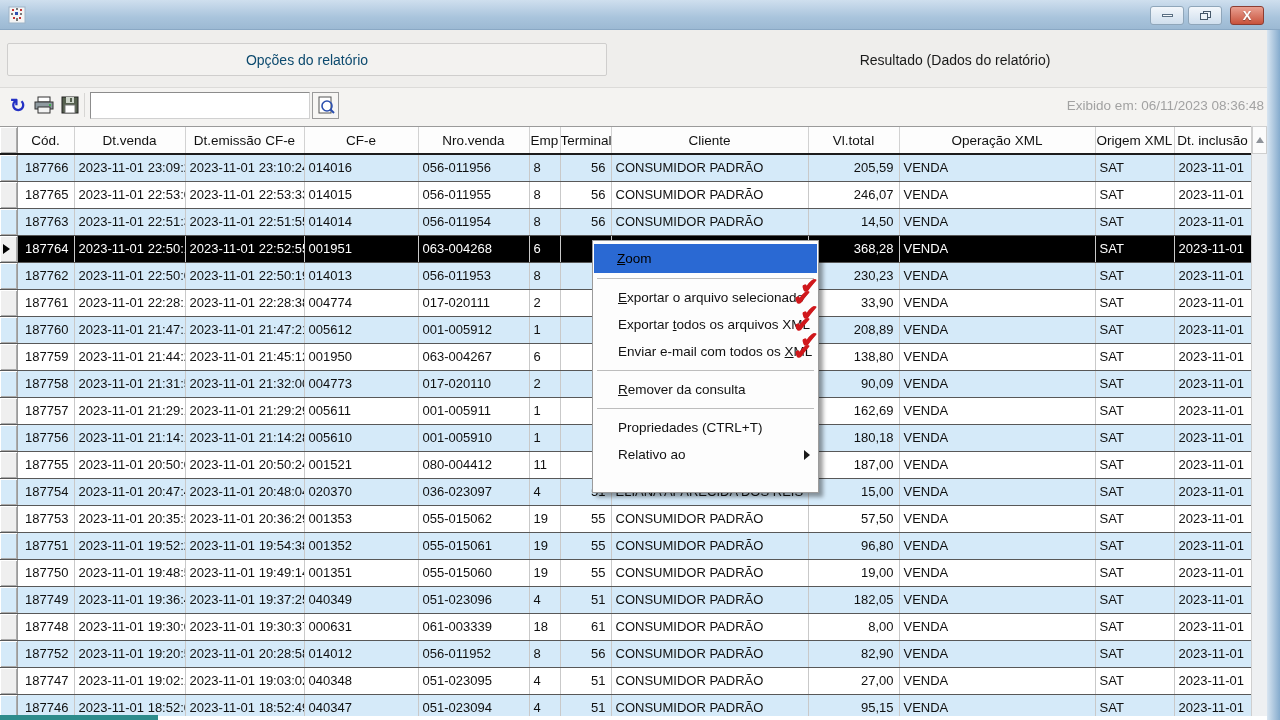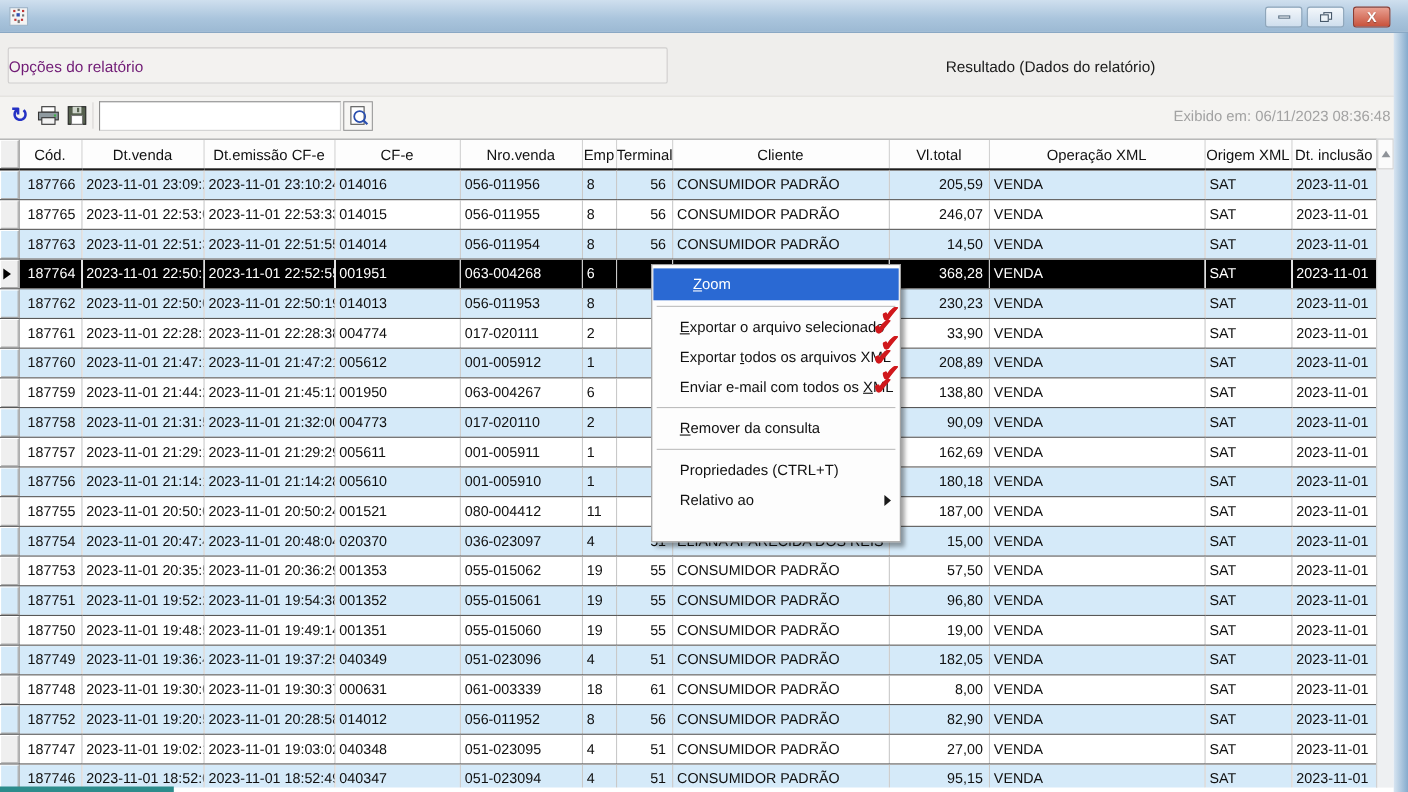--- a/index.html
+++ b/index.html
@@ -24,22 +24,22 @@
   .glyph-res .b { position:absolute; border:1px solid #46586a; background:#eef4f9; width:8px; height:7px; }
   .glyph-res .b1 { right:0; top:0; } .glyph-res .b2 { left:0; bottom:0; }
   .glyph-close { color:#fff; font-weight:bold; font-size:13px; line-height:13px;
     text-shadow:0 1px 1px rgba(0,0,0,.35); }
 
   
   .tabstrip { position:absolute; left:0; top:30px; width:1280px; height:58px;
     background:#efeeec; border-bottom:1px solid #dcdbd9; }
   .tab-inactive { position:absolute; left:7px; top:13px; width:600px; height:33px;
     background:#f3f2f0; border:1px solid #cfcecd; border-radius:2px;
-    display:flex; align-items:center; 
-    font-size:14px; color:#701a75; cursor:pointer; }
+    display:flex; align-items:center; justify-content:center;
+    font-size:14px; color:#0c4a6e; cursor:pointer; }
   .tab-active { position:absolute; left:640px; top:13px; width:630px; height:33px;
     display:flex; align-items:center; justify-content:center;
     font-size:14px; color:#1a1a1a; cursor:pointer; }
 
   
   .toolbar { position:absolute; left:0; top:88px; width:1280px; height:38px; background:#f4f3f1; }
   .tbtn { position:absolute; top:4px; width:24px; height:26px; display:flex;
     align-items:center; justify-content:center; cursor:pointer; background:transparent; border:none; }
   .tbtn.refresh { left:6px; font-size:19px; font-weight:bold; color:#2431c4; }
   .tbtn.print { left:32px; } .tbtn.save { left:58px; }
@@ -83,22 +83,22 @@
   .right-border { position:absolute; right:0; top:30px; width:13px; height:690px;
     background:linear-gradient(to right,#d8e5f1,#85abcd); }
   .teal-strip { position:absolute; left:0; bottom:0; width:158px; height:5px; background:#2d8c8c; }
 
   
   .ctxmenu { position:absolute; left:592px; top:240px; width:227px; height:253px;
     background:#fdfdfd; border:1px solid #9b9b9b; box-shadow:4px 4px 4px rgba(0,0,0,.38);
     padding:2px 0 4px 0; font-size:13.5px; color:#111; z-index:50; }
   .mi { position:relative; height:27px; line-height:27px; padding-left:25px; cursor:pointer;
     white-space:nowrap; }
-  .mi.hl { height:29px; line-height:29px; background:#2a69d3; color:#ffffff; margin:1px 1px 2px 1px;
-    padding-left:36px; }
+  .mi.hl { height:29px; line-height:29px; background:#2a69d3; color:#000000; margin:1px 1px 2px 1px;
+    padding-left:23px; }
   .msep { height:1px; background:#bdbdbd; margin:5px 4px; }
   .redchecks { position:absolute; right:0; top:50%; width:32px; height:30px;
     transform:translateY(-52%); pointer-events:none; }
   .redchecks span { position:absolute; color:#d0181c; font-weight:bold; font-size:21px;
     line-height:21px; text-shadow:.6px 0 #d0181c; }
   .redchecks .c1 { right:0; top:-7px; } .redchecks .c2 { right:7px; top:5px; }
   .subarrow { position:absolute; right:8px; top:50%; transform:translateY(-50%);
     width:0; height:0; border-top:5px solid transparent; border-bottom:5px solid transparent;
     border-left:6px solid #1a1a1a; }
   u { text-decoration:underline; }

